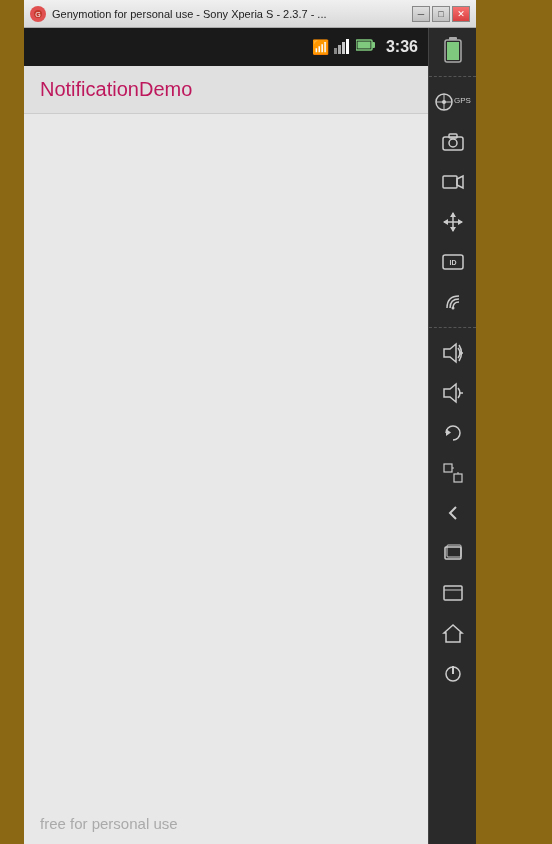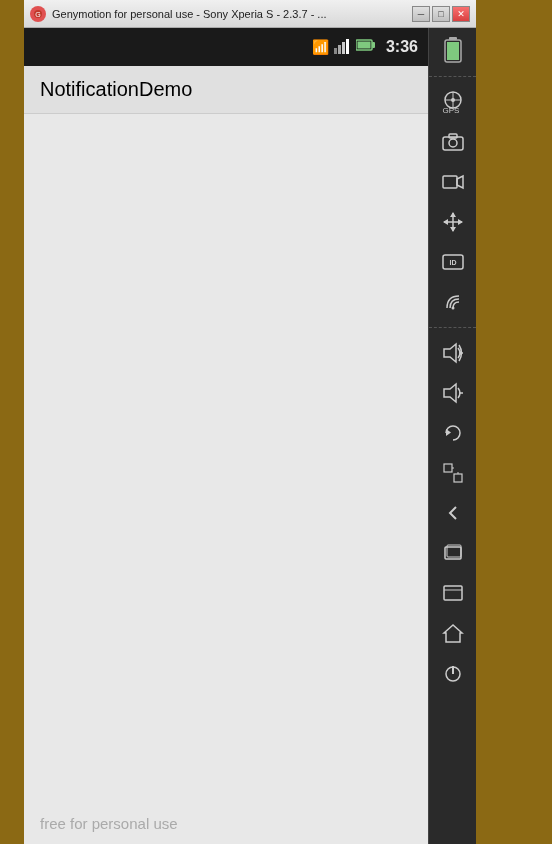--- a/index.html
+++ b/index.html
@@ -138,21 +138,21 @@
       height: 48px;
       display: flex;
       align-items: center;
       padding: 0 16px;
       flex-shrink: 0;
       border-bottom: 1px solid #ccc;
     }
 
     .app-title {
       font-size: 20px;
-      color: #000000;
+      color: #be185d;
       font-weight: normal;
     }
 
     
     .app-content {
       flex: 1;
       background: #e8e8e8;
       display: flex;
       flex-direction: column;
       align-items: center;
@@ -304,21 +304,21 @@
             <rect x="5" y="0" width="8" height="3" rx="1" fill="#aaa"></rect>
             <rect x="1" y="3" width="16" height="22" rx="2" fill="none" stroke="#aaa" stroke-width="1.5"></rect>
             <rect x="3" y="5" width="12" height="18" fill="#7fc97f"></rect>
           </svg>
         </div>
       </div>
 
       <div class="sidebar-mid">
 
         <div class="sidebar-btn">
-          <div style="display:flex;flex-direction:column;">
+          <div style="display:flex;align-items:center;">
             <svg width="20" height="20" viewBox="0 0 20 20">
               <circle cx="10" cy="10" r="8" fill="none" stroke="#ccc" stroke-width="1.5"></circle>
               <line x1="10" y1="2" x2="10" y2="18" stroke="#ccc" stroke-width="1"></line>
               <line x1="2" y1="10" x2="18" y2="10" stroke="#ccc" stroke-width="1"></line>
               <circle cx="10" cy="10" r="2" fill="#ccc"></circle>
             </svg>
             <span class="gps-label">GPS</span>
           </div>
         </div>
 

